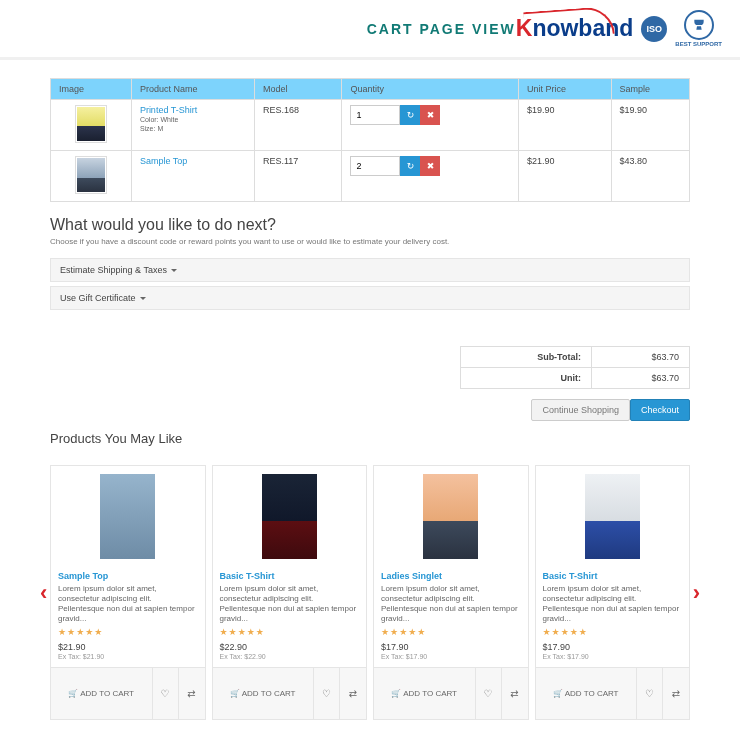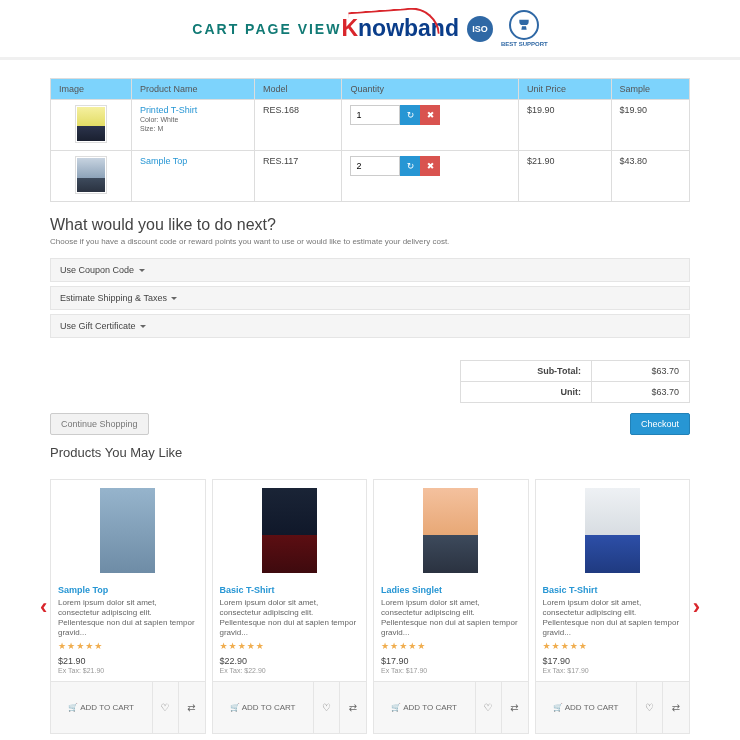--- a/index.html
+++ b/index.html
@@ -1,17 +1,17 @@
 <!DOCTYPE html>
 <html><head>
 <meta charset="utf-8">
 <style>
 *{box-sizing:border-box;margin:0;padding:0;font-family:"Helvetica Neue",Arial,sans-serif}
 body{background:#fff;width:740px;height:740px;overflow:hidden;font-size:10px;color:#444}
-.hdr{display:flex;align-items:center;justify-content:center;padding:10px 18px;border-bottom:3px solid #f0f0f0}
+.hdr{display:flex;align-items:center;justify-content:flex-end;padding:10px 18px;border-bottom:3px solid #f0f0f0}
 .hdr-title{color:#117a75;font-weight:700;letter-spacing:2px;font-size:14px}
 .hdr-logos{display:flex;align-items:center;gap:8px}
 .logo-kb{font-weight:700;font-size:23px;color:#0a3d8a;position:relative}
 .logo-kb .k{color:#d9262c}
 .logo-kb .arc{position:absolute;top:-6px;left:8px;width:90px;height:28px;border:2px solid #d9262c;border-bottom:none;border-left:none;border-radius:0 60px 0 0;transform:rotate(-4deg)}
 .badge{width:26px;height:26px;border-radius:50%;background:#2f68a5;display:flex;align-items:center;justify-content:center;color:#fff;font-size:9px;font-weight:700}
 .badge2{width:30px;height:30px;border-radius:50%;border:2px solid #2f68a5;display:flex;align-items:center;justify-content:center;color:#2f68a5}
 .badge2 svg{width:16px;height:16px}
 .best{font-size:6px;color:#2f68a5;font-weight:700;text-align:center;line-height:1}
 .page{padding:18px 50px}
@@ -25,24 +25,24 @@
 .sub{font-size:7px;color:#666;line-height:1.3}
 .qty-wrap{display:flex;gap:0}
 .qty-in{width:50px;height:20px;border:1px solid #ccc;padding:2px 5px;font-size:9px}
 .btn-sm{width:20px;height:20px;display:flex;align-items:center;justify-content:center;color:#fff;font-size:9px}
 .btn-ref{background:#2796d4}
 .btn-del{background:#d9534f}
 h2{font-size:16px;font-weight:400;color:#444;margin:14px 0 3px}
 .helper{font-size:8px;color:#777;margin-bottom:12px}
 .accordion{background:#f5f5f5;border:1px solid #e5e5e5;padding:6px 9px;font-size:9px;margin-bottom:4px;cursor:pointer}
 .accordion .caret{display:inline-block;margin-left:2px;border:3px solid transparent;border-top-color:#666;transform:translateY(2px)}
-.totals{width:230px;margin-left:auto;margin-top:22px;font-size:9px;border-collapse:collapse}
+.totals{width:230px;margin-left:auto;margin-top:36px;font-size:9px;border-collapse:collapse}
 .totals td{border:1px solid #ddd;padding:5px 10px;text-align:right}
 .totals td.lab{font-weight:700}
-.actions{display:flex;justify-content:space-between;margin-top:10px}
+.actions{display:flex;justify-content:flex-end;margin-top:10px}
 .btn{padding:5px 10px;font-size:9px;border:1px solid #ccc;background:#f2f2f2;color:#777;border-radius:2px;cursor:pointer}
 .btn-primary{background:#2796d4;border-color:#2281b7;color:#fff}
 h3.sec{font-size:13px;font-weight:400;margin-top:10px;margin-bottom:19px}
 .slider{position:relative}
 .arrow{position:absolute;top:50%;transform:translateY(-12px);font-size:22px;font-weight:700;color:#d9262c;cursor:pointer}
 .arrow.l{left:-10px}
 .arrow.r{right:-10px}
 .cards{display:flex;gap:6px}
 .card{flex:1;border:1px solid #e5e5e5;display:flex;flex-direction:column}
 .card-img{height:100px;display:flex;align-items:center;justify-content:center;background:#fff}
@@ -129,21 +129,20 @@
             </div>
           </td>
 <td class="r">$21.90</td>
 <td class="r">$43.80</td>
         </tr>
       </tbody>
   </table>
 
   <h2>What would you like to do next?</h2>
   <div class="helper">Choose if you have a discount code or reward points you want to use or would like to estimate your delivery cost.</div>
-  <div class="accordion"><span>Use Coupon Code</span> <span class="caret"></span></div>
   <div class="accordion"><span>Estimate Shipping &amp; Taxes</span> <span class="caret"></span></div>
   <div class="accordion"><span>Use Gift Certificate</span> <span class="caret"></span></div>
 
   <table class="totals">
     <tbody>
         <tr>
           <td class="lab">Sub-Total:</td>
           <td>$63.70</td>
         </tr>
     <tr>

